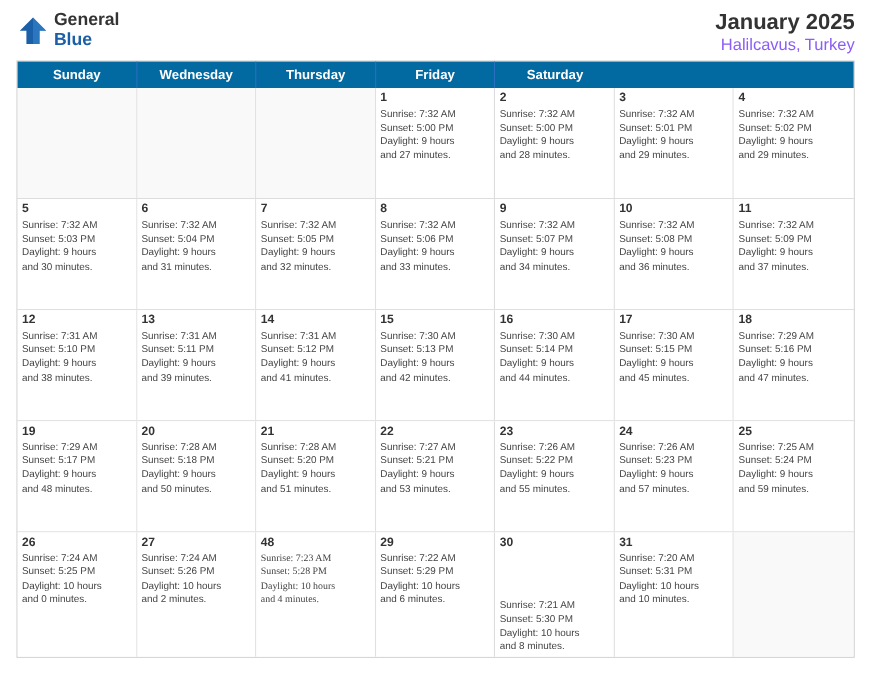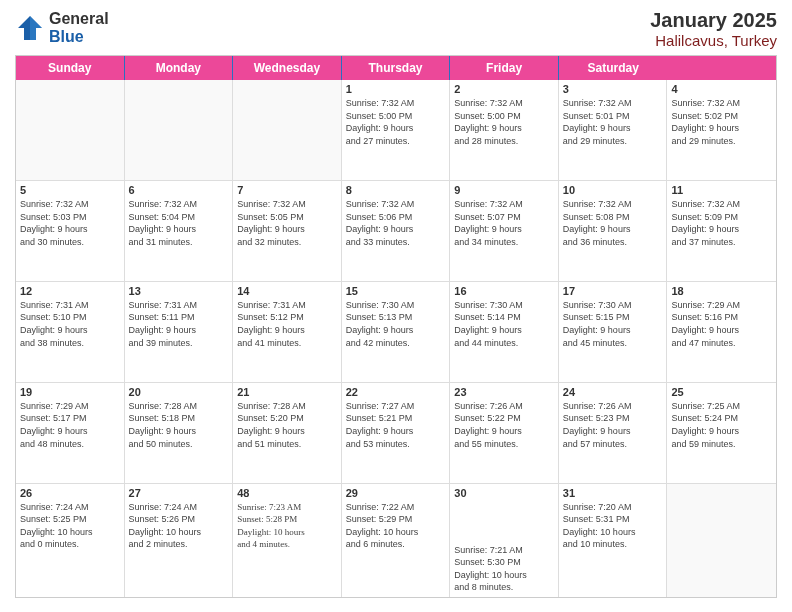--- a/index.html
+++ b/index.html
@@ -51,33 +51,33 @@
       text-align: right;
     }
     .month-title {
       font-size: 20px;
       font-weight: bold;
       color: #333;
       line-height: 1;
     }
     .location {
       font-size: 15px;
-      color: #7f1d1d;
+      color: #8b5cf6;
       margin-top: 2px;
     }
     .calendar {
       flex: 1;
       display: flex;
       flex-direction: column;
       border: 1px solid #ccc;
     }
     .cal-header {
       display: grid;
       grid-template-columns: repeat(7, 1fr);
-      background: #ec4899;
+      background: #0369a1;
     }
     .cal-header-cell {
       color: #fff;
       font-size: 12px;
       font-weight: bold;
       text-align: center;
       padding: 5px 2px;
       border-right: 1px solid #2a6fc0;
     }
     .cal-header-cell:last-child {
@@ -141,21 +141,20 @@
     </div>
     <div class="title-block">
       <div class="month-title">January 2025</div>
       <div class="location">Halilcavus, Turkey</div>
     </div>
   </div>
 
   <div class="calendar">
     <div class="cal-header">
     <div class="cal-header-cell">Sunday</div>
-        <div class="cal-header-cell">Monday</div>
         <div class="cal-header-cell">Wednesday</div>
         <div class="cal-header-cell">Thursday</div>
         <div class="cal-header-cell">Friday</div>
         <div class="cal-header-cell">Saturday</div>
       </div>
     <div class="cal-body">
     <div class="cal-row">
           <div class="cal-cell empty"></div>
           <div class="cal-cell empty"></div>
           <div class="cal-cell empty"></div>

